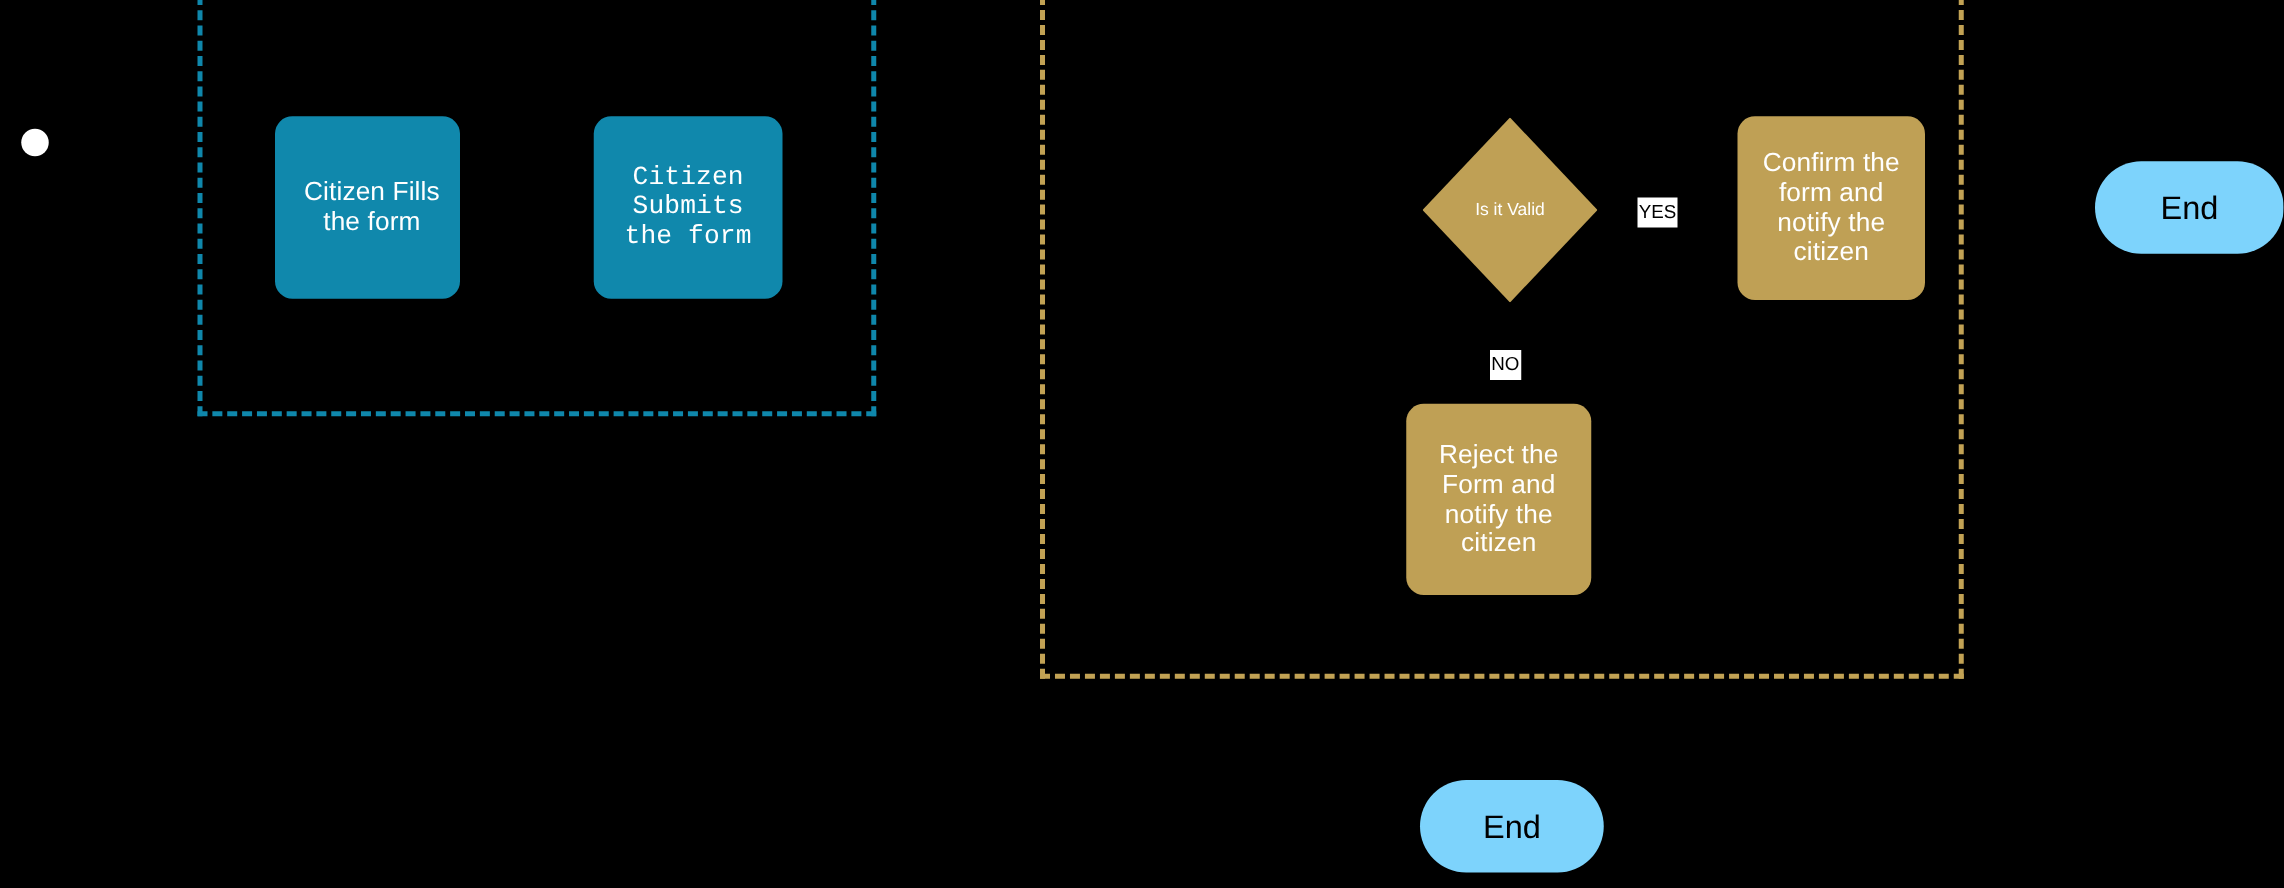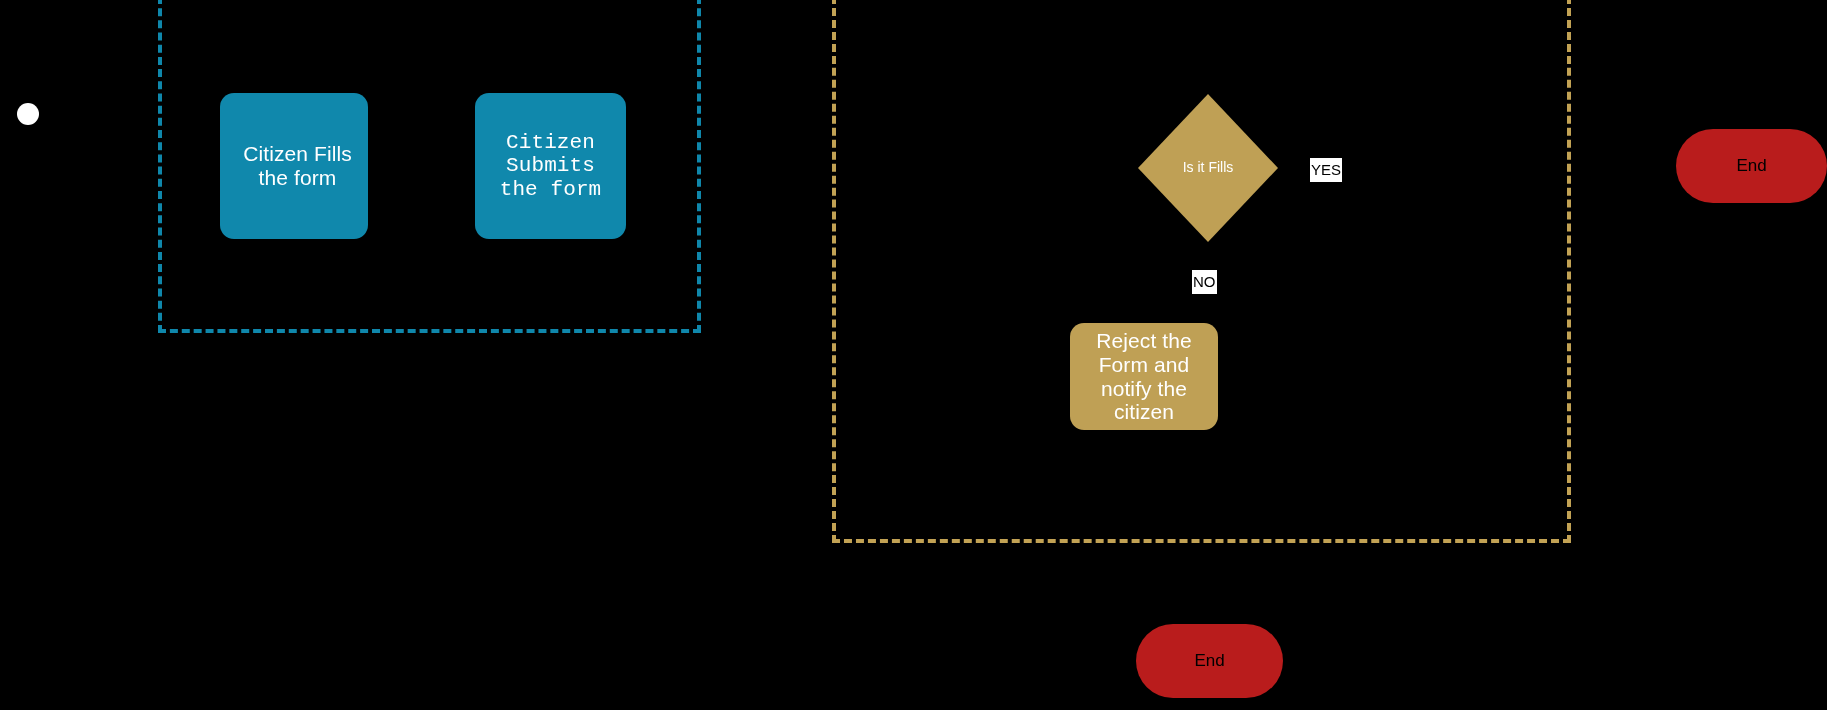--- a/index.html
+++ b/index.html
@@ -55,26 +55,26 @@
   .start-node {
     position: absolute;
     background: #ffffff;
     border-radius: 50%;
   }
 
   
   .end-node {
     position: absolute;
     box-sizing: border-box;
-    background: #b91c1c;
+    background: #7dd3fc;
     color: #000000;
     display: flex;
     align-items: center;
     justify-content: center;
-    font-size: 17px;
+    font-size: 26px;
     border-radius: 999px;
   }
 
   
   .decision {
     position: absolute;
     display: flex;
     align-items: center;
     justify-content: center;
   }
@@ -116,27 +116,28 @@
 
   <div class="lane lane-auditor" style="left:832px; top:-4px; width:739px; height:547px;"></div>
 
   <div class="node node-citizen" style="left:220px; top:93px; width:148px; height:146px;padding-left:15px;">Citizen Fills the form</div>
 
   <div class="node node-citizen" style="left:475px; top:93px; width:151px; height:146px;font-family:Liberation Mono, monospace;">Citizen Submits the form</div>
 
 
   <div class="decision" style="left:1138px; top:94px; width:140px; height:148px;">
     <div class="diamond-shape"></div>
-    <div class="diamond-label">Is it Fills</div>
+    <div class="diamond-label">Is it Valid</div>
   </div>
 
   <div class="edge-label" style="left:1310px; top:158px;">YES</div>
 
-  <div class="edge-label" style="left:1192px; top:270px;">NO</div>
+  <div class="edge-label" style="left:1192px; top:280px;">NO</div>
 
+  <div class="node node-auditor" style="left:1390px; top:93px; width:150px; height:147px;">Confirm the form and notify the citizen</div>
 
-  <div class="node node-auditor" style="left:1070px; top:323px; width:148px; height:107px;">Reject the Form and notify the citizen</div>
+  <div class="node node-auditor" style="left:1125px; top:323px; width:148px; height:153px;">Reject the Form and notify the citizen</div>
 
   <div class="end-node" style="left:1676px; top:129px; width:151px; height:74px;">End</div>
 
   <div class="end-node" style="left:1136px; top:624px; width:147px; height:74px;">End</div>
 
 </div>
 
 </body></html>

